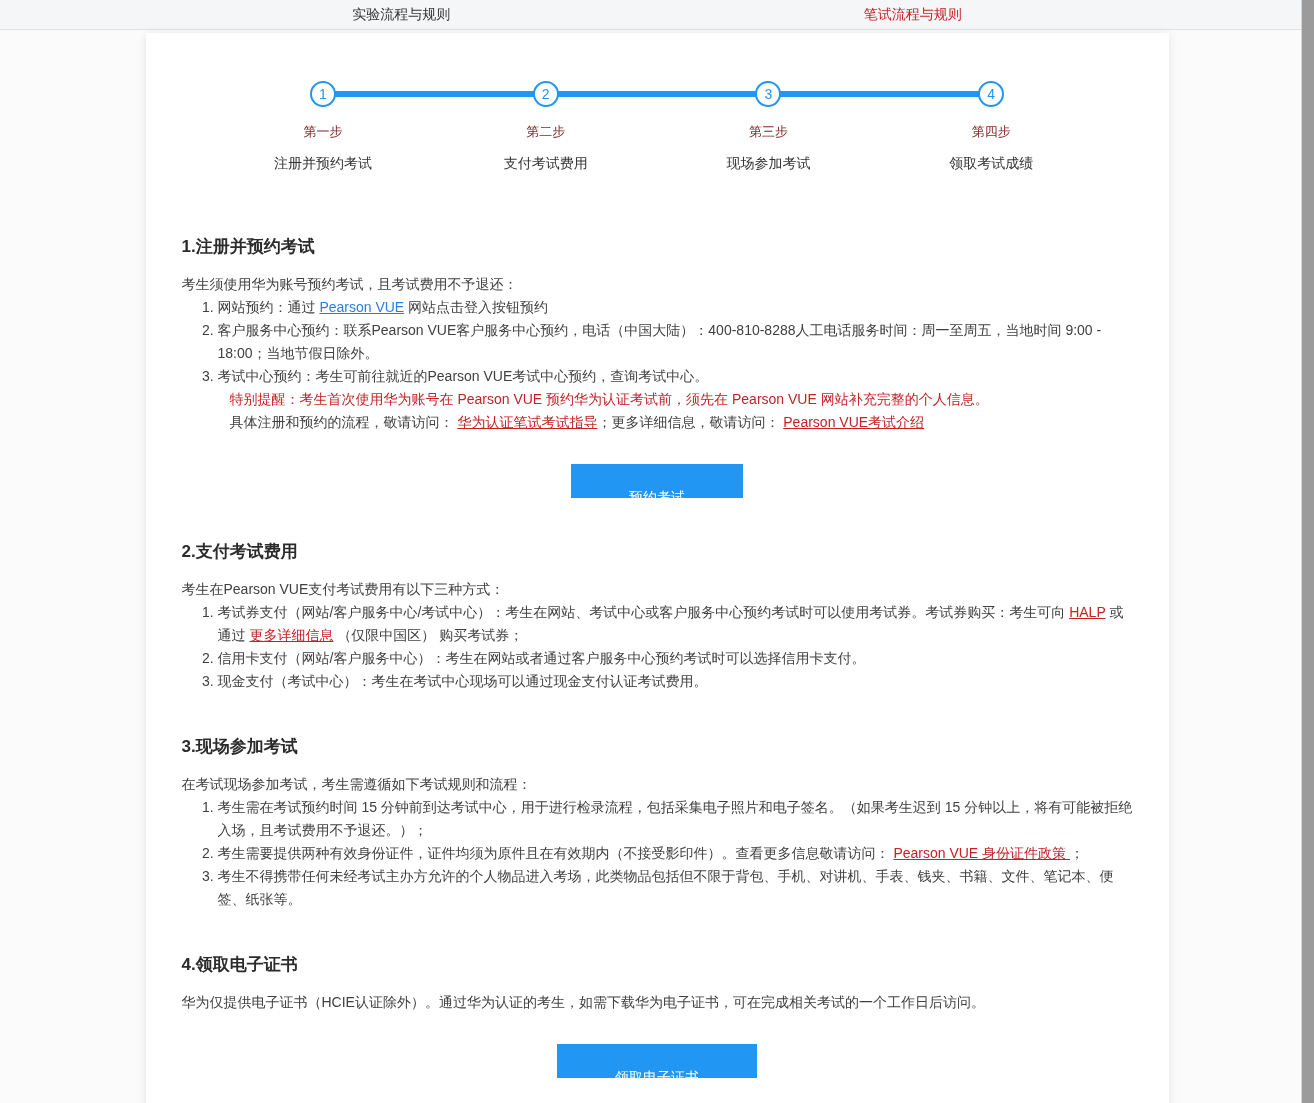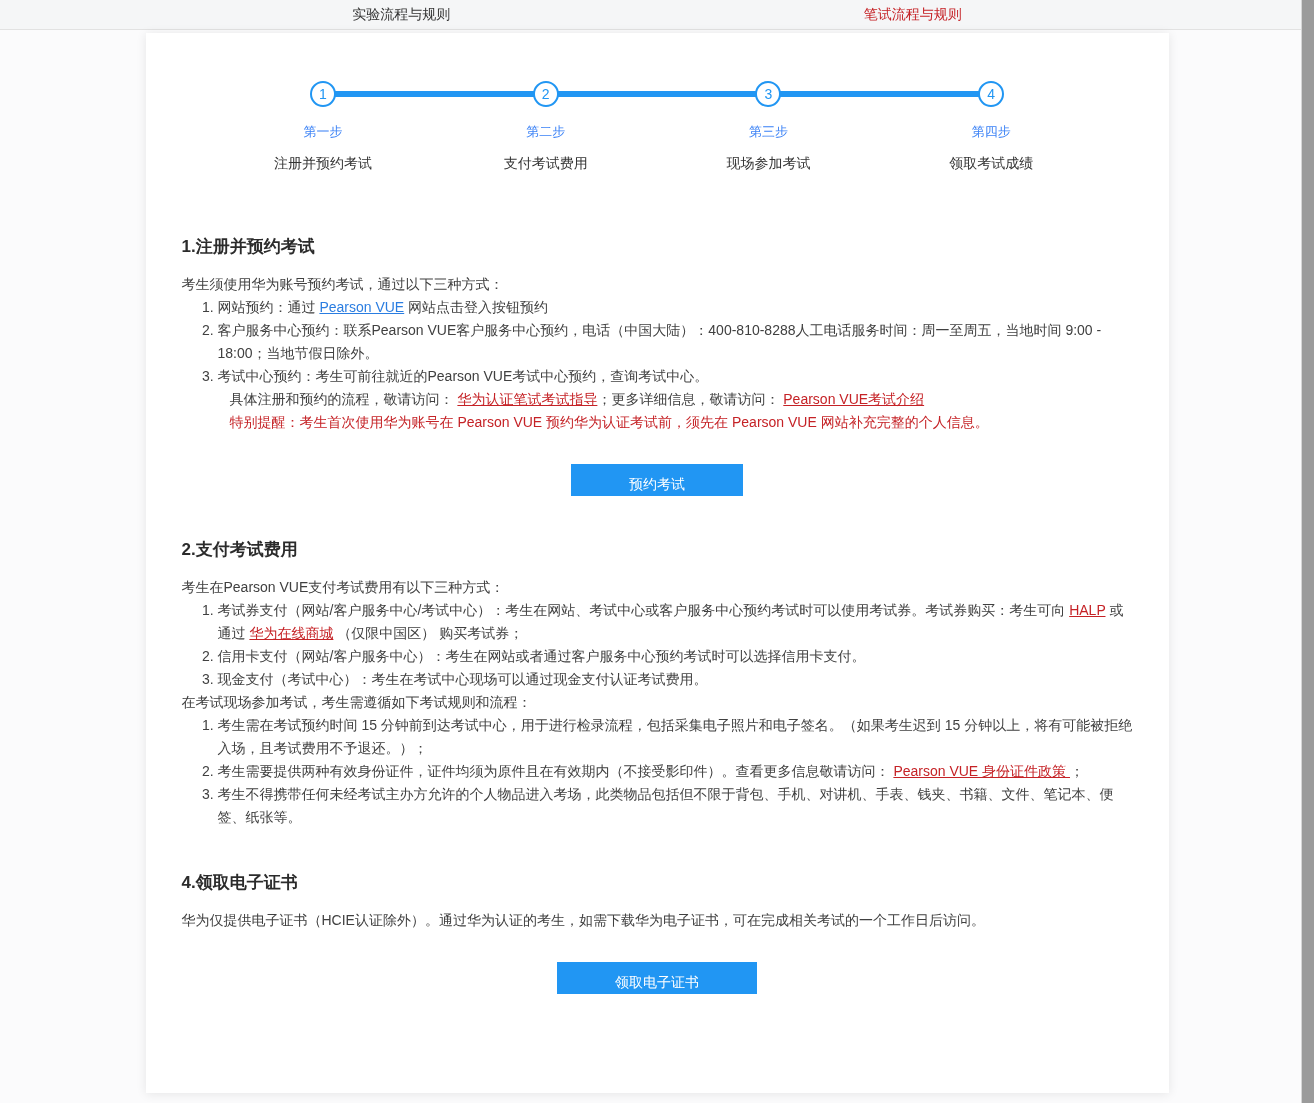--- a/index.html
+++ b/index.html
@@ -43,40 +43,40 @@
   .step-connector {
     position:absolute; top:10px; left:-50%; width:100%; height:6px;
     background:#2196f3; border-radius:3px; z-index:0;
   }
   .step-circle {
     width:26px; height:26px; border:2px solid #2196f3; border-radius:50%;
     background:#fff; color:#2196f3; font-size:14px;
     display:flex; align-items:center; justify-content:center;
     margin:0 auto; position:relative; z-index:1;
   }
-  .step-label { margin-top:16px; font-size:13px; color:#3b82f6; }
+  .step-label { margin-top:16px; font-size:13px; color:#7f1d1d; }
   .step-title { margin-top:14px; font-size:14px; color:#333;font-family:Liberation Serif, serif; }
 
   
   .section h2 {
     font-size:17px; color:#2b2b2b; font-weight:bold;
     margin:42px 0 15px 0;
   }
   .section p.intro { font-size:14px; line-height:23px; margin-bottom:0; }
   .section ol { margin-left:22px; padding-left:14px; }
   .section ol li { font-size:14px; line-height:23px; }
   .section .note { font-size:14px; line-height:23px; margin-left:48px; }
   .red-text { color:#c52226; }
   a.link-blue { color:#2a7de1; text-decoration:underline; cursor:pointer; }
   a.link-red  { color:#c52226; text-decoration:underline; cursor:pointer; }
 
   .action-button {
     display:block; margin:30px auto 12px; height:32px;
     background:#2196f3; color:#fff; border:none; font-size:14px;
-    padding:4px 58px; cursor:pointer; font-family:inherit;
+    padding:17px 58px; cursor:pointer; font-family:inherit;
     line-height:32px;
   }
 
   
   .scrollbar {
     position:absolute; top:0; right:0; width:13px; height:1103px;
     background:#9b9b9b; border-left:1px solid #d6d6d6; z-index:10;
   }
 </style>
 </head>
@@ -119,40 +119,41 @@
         <div class="step-circle">
           <span>4</span>
         </div>
         <div class="step-label">第四步</div>
         <div class="step-title">领取考试成绩</div>
       </div>
     </div>
   <div id="sections">
       <section class="section">
         <h2>1.注册并预约考试</h2>
-        <p class="intro">考生须使用华为账号预约考试，通过以下三种方式：</p>
+        <p class="intro">考生须使用华为账号预约考试，且考试费用不予退还：</p>
         <ol>
           <li><span>网站预约：通过 </span><a class="link-blue">Pearson VUE</a><span> 网站点击登入按钮预约</span></li>
           <li><span>客户服务中心预约：联系Pearson VUE客户服务中心预约，电话（中国大陆）：400-810-8288人工电话服务时间：周一至周五，当地时间 9:00 - 18:00；当地节假日除外。</span></li>
           <li><span>考试中心预约：考生可前往就近的Pearson VUE考试中心预约，查询考试中心。</span></li>
         </ol>
+        <p class="note"><span class="red-text">特别提醒：考生首次使用华为账号在 Pearson VUE 预约华为认证考试前，须先在 Pearson VUE 网站补充完整的个人信息。</span></p>
         <p class="note"><span>具体注册和预约的流程，敬请访问： </span><a class="link-red">华为认证笔试考试指导</a><span>；更多详细信息，敬请访问： </span><a class="link-red">Pearson VUE考试介绍</a></p>
-        <p class="note"><span class="red-text">特别提醒：考生首次使用华为账号在 Pearson VUE 预约华为认证考试前，须先在 Pearson VUE 网站补充完整的个人信息。</span></p>
         <button class="action-button">预约考试</button>
       </section>
       <section class="section">
         <h2>2.支付考试费用</h2>
         <p class="intro">考生在Pearson VUE支付考试费用有以下三种方式：</p>
         <ol>
-          <li><span>考试券支付（网站/客户服务中心/考试中心）：考生在网站、考试中心或客户服务中心预约考试时可以使用考试券。考试券购买：考生可向 </span><a class="link-red">HALP</a><span> 或通过 </span><a class="link-red">华为在线商城</a><span> （仅限中国区） 购买考试券；</span></li>
+          <li><span>考试券支付（网站/客户服务中心/考试中心）：考生在网站、考试中心或客户服务中心预约考试时可以使用考试券。考试券购买：考生可向 </span><a class="link-red">HALP</a><span> 或通过 </span><a class="link-red">更多详细信息</a><span> （仅限中国区） 购买考试券；</span></li>
           <li><span>信用卡支付（网站/客户服务中心）：考生在网站或者通过客户服务中心预约考试时可以选择信用卡支付。</span></li>
           <li><span>现金支付（考试中心）：考生在考试中心现场可以通过现金支付认证考试费用。</span></li>
         </ol>
       </section>
       <section class="section">
+        <h2>3.现场参加考试</h2>
         <p class="intro">在考试现场参加考试，考生需遵循如下考试规则和流程：</p>
         <ol>
           <li><span>考生需在考试预约时间 15 分钟前到达考试中心，用于进行检录流程，包括采集电子照片和电子签名。（如果考生迟到 15 分钟以上，将有可能被拒绝入场，且考试费用不予退还。）；</span></li>
           <li><span>考生需要提供两种有效身份证件，证件均须为原件且在有效期内（不接受影印件）。查看更多信息敬请访问： </span><a class="link-red">Pearson VUE 身份证件政策 </a><span>；</span></li>
           <li><span>考生不得携带任何未经考试主办方允许的个人物品进入考场，此类物品包括但不限于背包、手机、对讲机、手表、钱夹、书籍、文件、笔记本、便签、纸张等。</span></li>
         </ol>
       </section>
       <section class="section">
         <h2>4.领取电子证书</h2>
         <p class="intro">华为仅提供电子证书（HCIE认证除外）。通过华为认证的考生，如需下载华为电子证书，可在完成相关考试的一个工作日后访问。</p>

